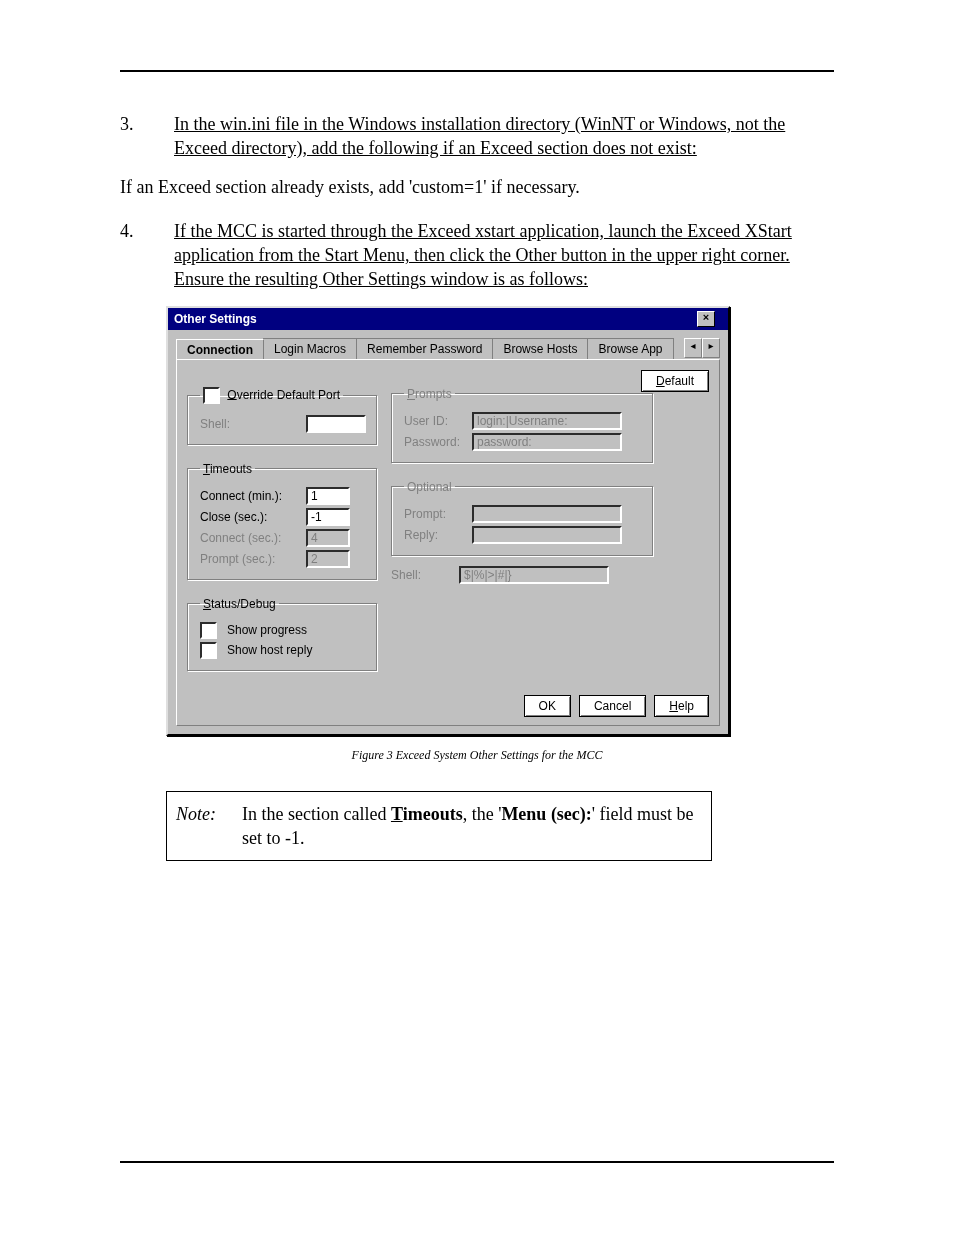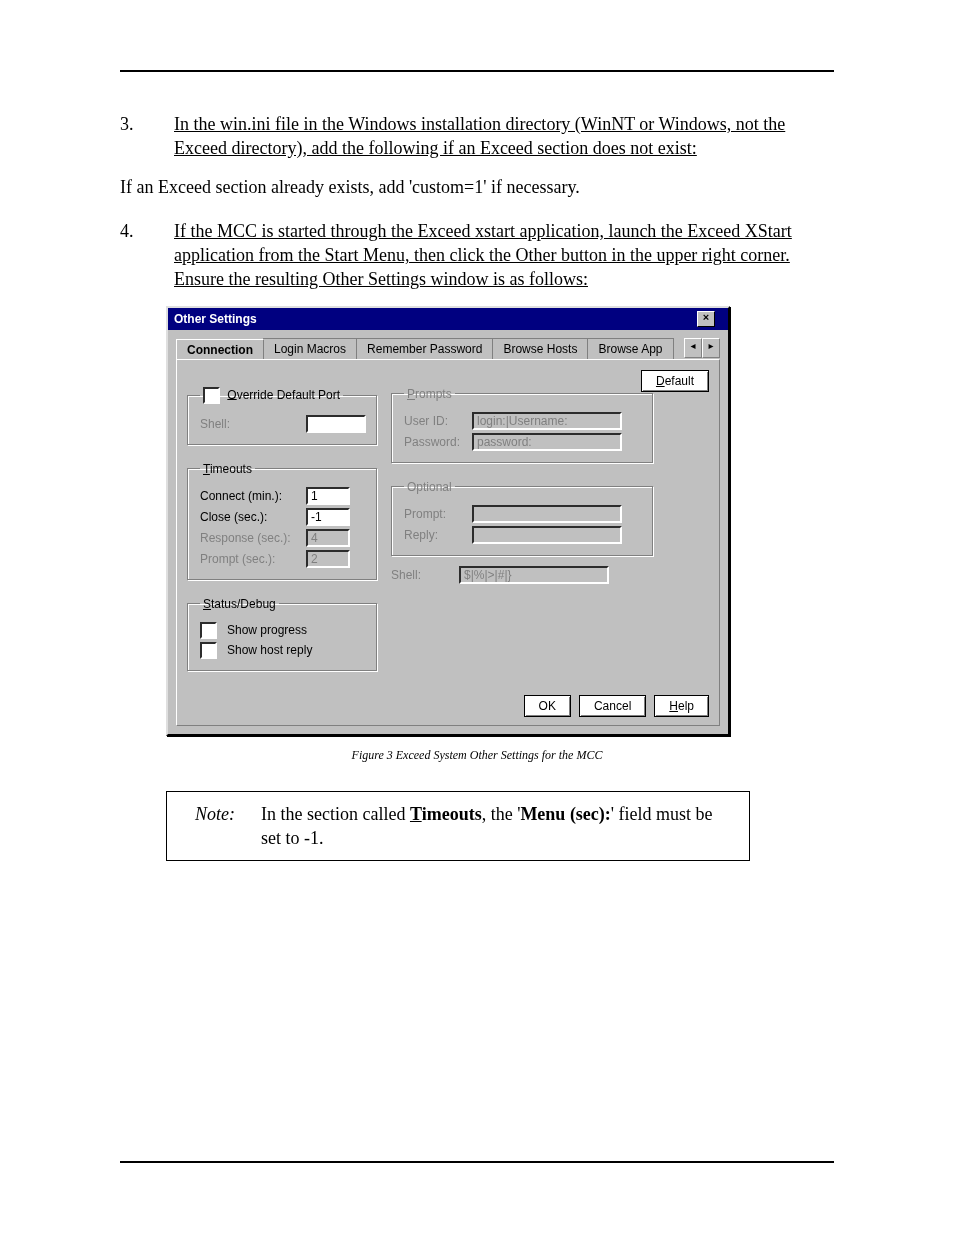--- a/index.html
+++ b/index.html
@@ -185,21 +185,21 @@
   .u { text-decoration: underline; }
 
   .fig-caption {
     text-align: center;
     font-style: italic;
     font-size: 12px;
     margin: 8px 0 28px 0;
   }
   .note-box {
     border: 1.5px solid #000;
-    padding: 10px 28px;
+    padding: 10px 9px;
     margin: 0 0 0 46px;
     width: 526px;
     line-height: 1.35;
     display: flex;
   }
   .note-box .note-label { font-style: italic; width: 66px; flex-shrink: 0; }
   .note-box .note-body { flex: 1; }
   .ui { font-weight: bold; }
   .tuline .lead { text-decoration: underline; }
 </style>
@@ -257,21 +257,21 @@
             <legend><span class="u">T</span><span>imeouts</span></legend>
             <div class="row">
               <label>Connect (min.):</label>
               <input class="txt sm" value="1" style="">
             </div>
             <div class="row">
               <label>Close (sec.):</label>
               <input class="txt sm" value="-1" style="">
             </div>
             <div class="row disabled">
-              <label>Response (sec.):</label>
+              <label>Connect (sec.):</label>
               <input class="txt sm" disabled="" value="4" style="">
             </div>
             <div class="row disabled">
               <label>Prompt (sec.):</label>
               <input class="txt sm" disabled="" value="2" style="">
             </div>
           </fieldset>
 
           <fieldset class="grp">
             <legend><span class="u">S</span><span>tatus/Debug</span></legend>

